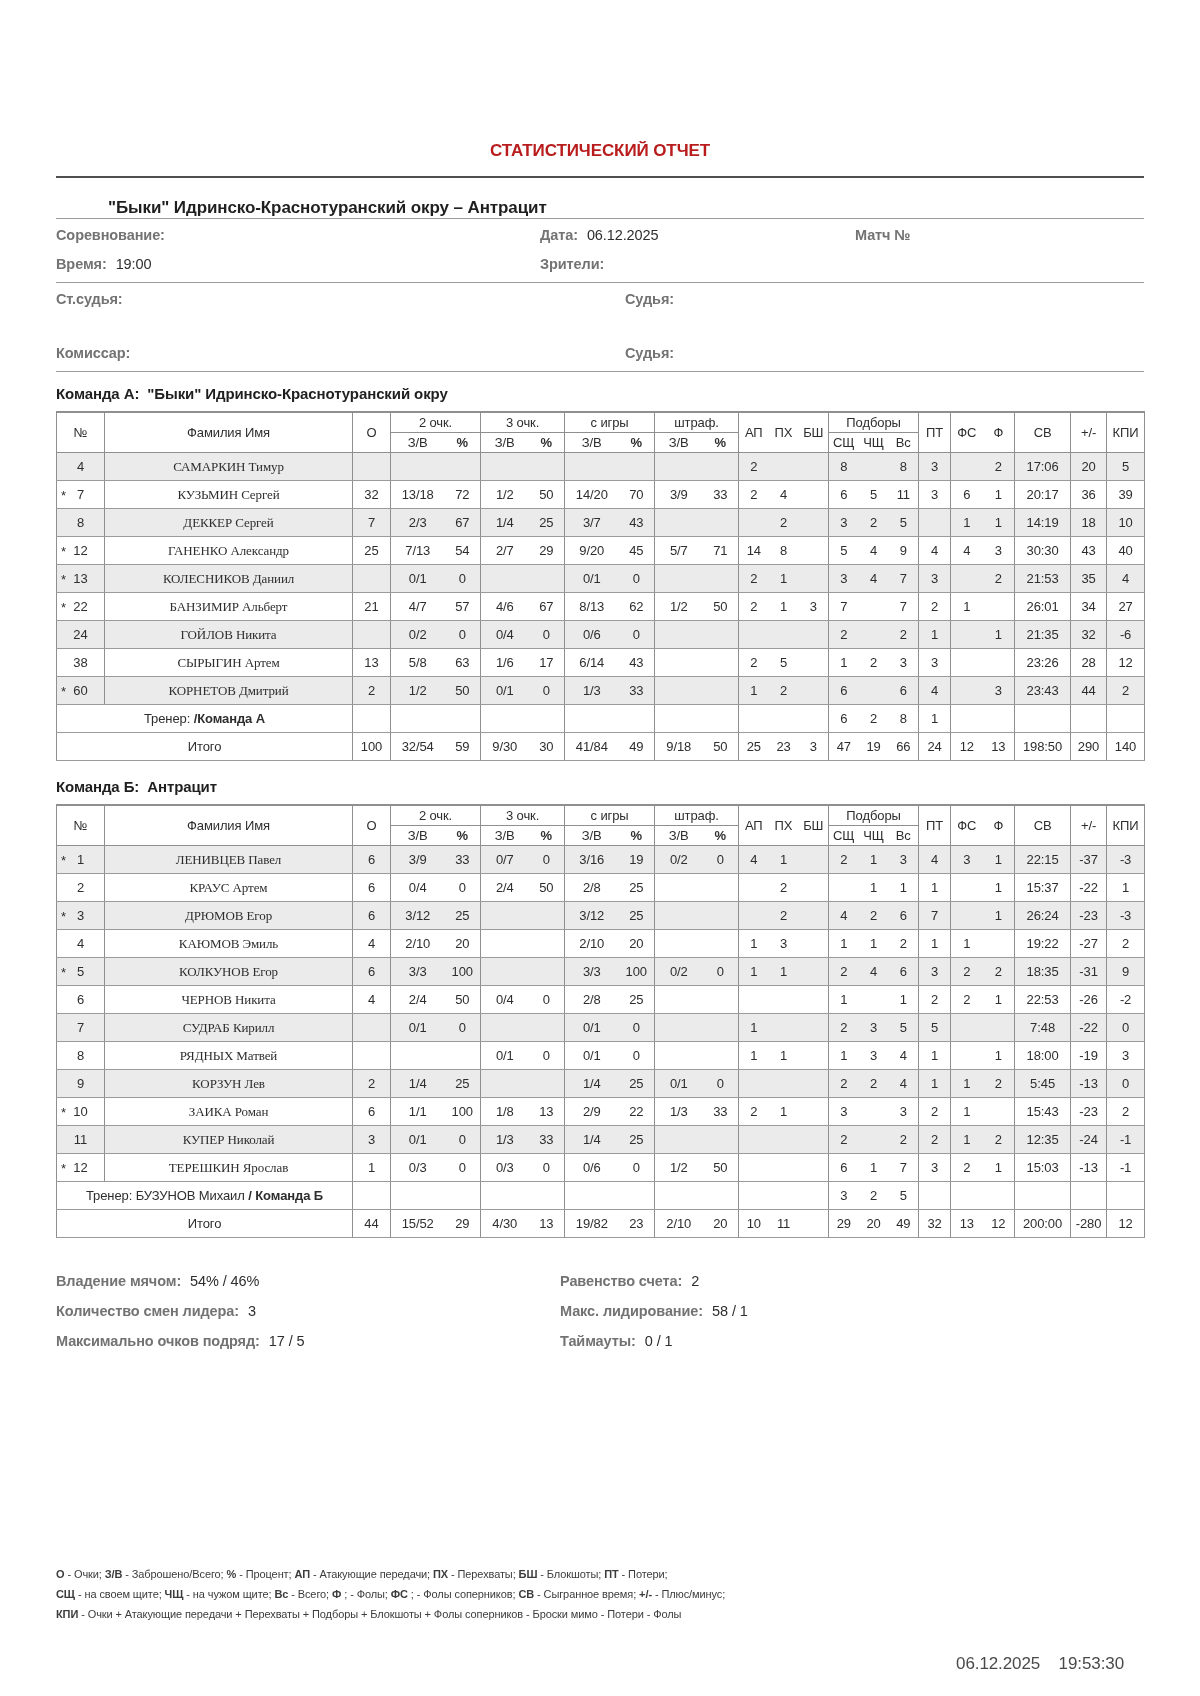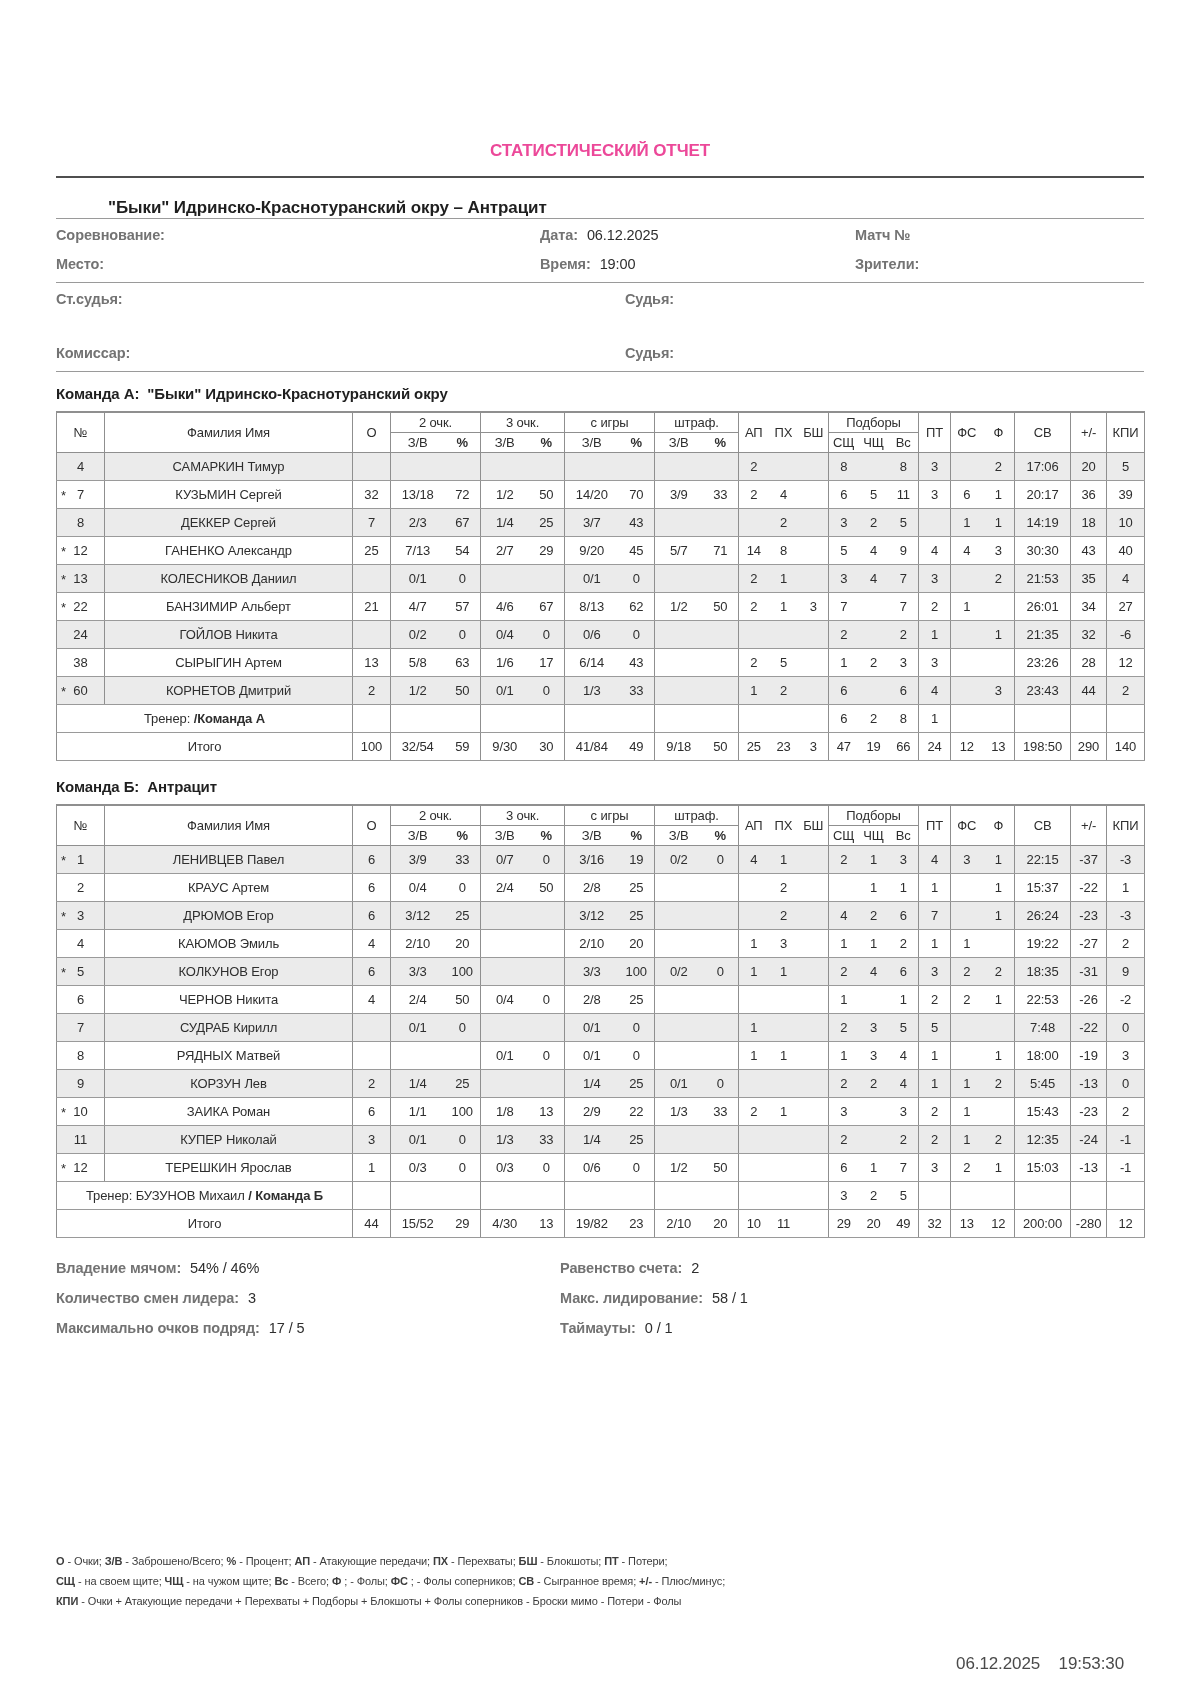--- a/index.html
+++ b/index.html
@@ -1,20 +1,20 @@
 <!DOCTYPE html>
 <html><head>
 <meta charset="utf-8">
 <style>
   html,body{margin:0;padding:0;background:#fff;}
   .page{position:relative;width:1200px;height:1696px;background:#fff;overflow:hidden;
         font-family:"Liberation Sans",sans-serif;color:#2e2e2e;letter-spacing:-0.1px;}
   .content{position:absolute;left:56px;top:0;width:1088px;}
   .b{font-weight:bold;}
-  .report-title{margin:0;padding-top:141px;font-size:17px;font-weight:bold;text-align:center;color:#ec4899;}
+  .report-title{margin:0;padding-top:141px;font-size:17px;font-weight:bold;text-align:center;color:#b91c1c;}
   .rule-dark{border:0;border-top:2px solid #4f4f4f;margin:15px 0 0 0;}
   .rule-gray{border:0;border-top:1px solid #9a9a9a;margin:0;}
   .match-teams{margin-top:20px;padding-left:52px;font-size:17px;font-weight:bold;color:#1f1f1f;}
   .match-score{width:1000px;text-align:center;font-size:17px;font-weight:bold;color:#1f1f1f;margin-top:1px;margin-bottom:16px;}
   .info-grid{display:grid;grid-template-columns:484px 315px 1fr;padding:2px 0 3px 0;}
   .judge-grid{display:grid;grid-template-columns:544px 1fr;padding:2px 0 3px 0;gap:25px;}
   .info-cell{height:29px;line-height:29px;font-size:14.5px;white-space:nowrap;}
   .ilabel{font-weight:bold;color:#737373;}
   .ivalue{font-weight:normal;margin-left:9px;color:#2e2e2e;}
   .team-heading{margin-top:13px;font-size:15px;font-weight:bold;color:#1f1f1f;}
@@ -23,25 +23,25 @@
               border:1px solid #8f8f8f;border-top:2px solid #8f8f8f;font-size:13px;}
   .stat-table th{font-weight:normal;font-size:13px;color:#2e2e2e;padding:0;height:19px;
                  border-bottom:1px solid #8f8f8f;text-align:center;vertical-align:middle;background:#fff;}
   .stat-table th.pct{font-weight:bold;}
   .stat-table td{padding:0;height:27px;border-bottom:1px solid #9a9a9a;text-align:center;
                  vertical-align:middle;white-space:nowrap;overflow:hidden;}
   .stat-table tr.shade td{background:#ebebeb;}
   .br{border-right:1px solid #8f8f8f;}
   .c-num{position:relative;text-align:right;padding-right:8px;}
   .star{position:absolute;left:4px;top:50%;transform:translateY(-50%);}
-  .c-name{text-align:left;padding-left:5px;}
+  .c-name{text-align:left;padding-left:5px;font-family:Liberation Serif, serif;}
   .c-sv{text-align:right;padding-right:5px;}
   .c-coach{text-align:left;padding-left:5px;}
   .c-total{text-align:right;padding-right:6px;}
-  .summary{margin-top:15px;}
+  .summary{margin-top:28px;}
   .srow{display:grid;grid-template-columns:504px 1fr;height:30px;line-height:30px;}
   .scell{font-size:14.5px;white-space:nowrap;}
   .legend{margin-top:208px;font-size:11px;line-height:20px;color:#3c3c3c;}
   .footer{position:absolute;top:1640px;right:76px;font-size:17px;color:#4a4a4a;white-space:pre;margin-top:14px;}
 </style>
 </head>
 <body>
 
 <div class="page">
   <div class="content">
@@ -49,21 +49,20 @@
     <h1 class="report-title">СТАТИСТИЧЕСКИЙ ОТЧЕТ</h1>
     <hr class="rule-dark">
 
     <div class="match-teams">"Быки" Идринско-Краснотуранский окру  –  Антрацит</div>
 
     <hr class="rule-gray">
     <div class="info-grid">
       <div class="info-cell"><span class="ilabel">Соревнование:</span></div>
       <div class="info-cell"><span class="ilabel">Дата:</span><span class="ivalue">06.12.2025</span></div>
       <div class="info-cell"><span class="ilabel">Матч №</span></div>
-      <div class="info-cell"><span class="ilabel">Место:</span></div>
       <div class="info-cell"><span class="ilabel">Время:</span><span class="ivalue">19:00</span></div>
       <div class="info-cell"><span class="ilabel">Зрители:</span></div>
     </div>
     <hr class="rule-gray">
     <div class="judge-grid">
       <div class="info-cell"><span class="ilabel">Ст.судья:</span></div>
       <div class="info-cell"><span class="ilabel">Судья:</span></div>
       <div class="info-cell"><span class="ilabel">Комиссар:</span></div>
       <div class="info-cell"><span class="ilabel">Судья:</span></div>
     </div>

